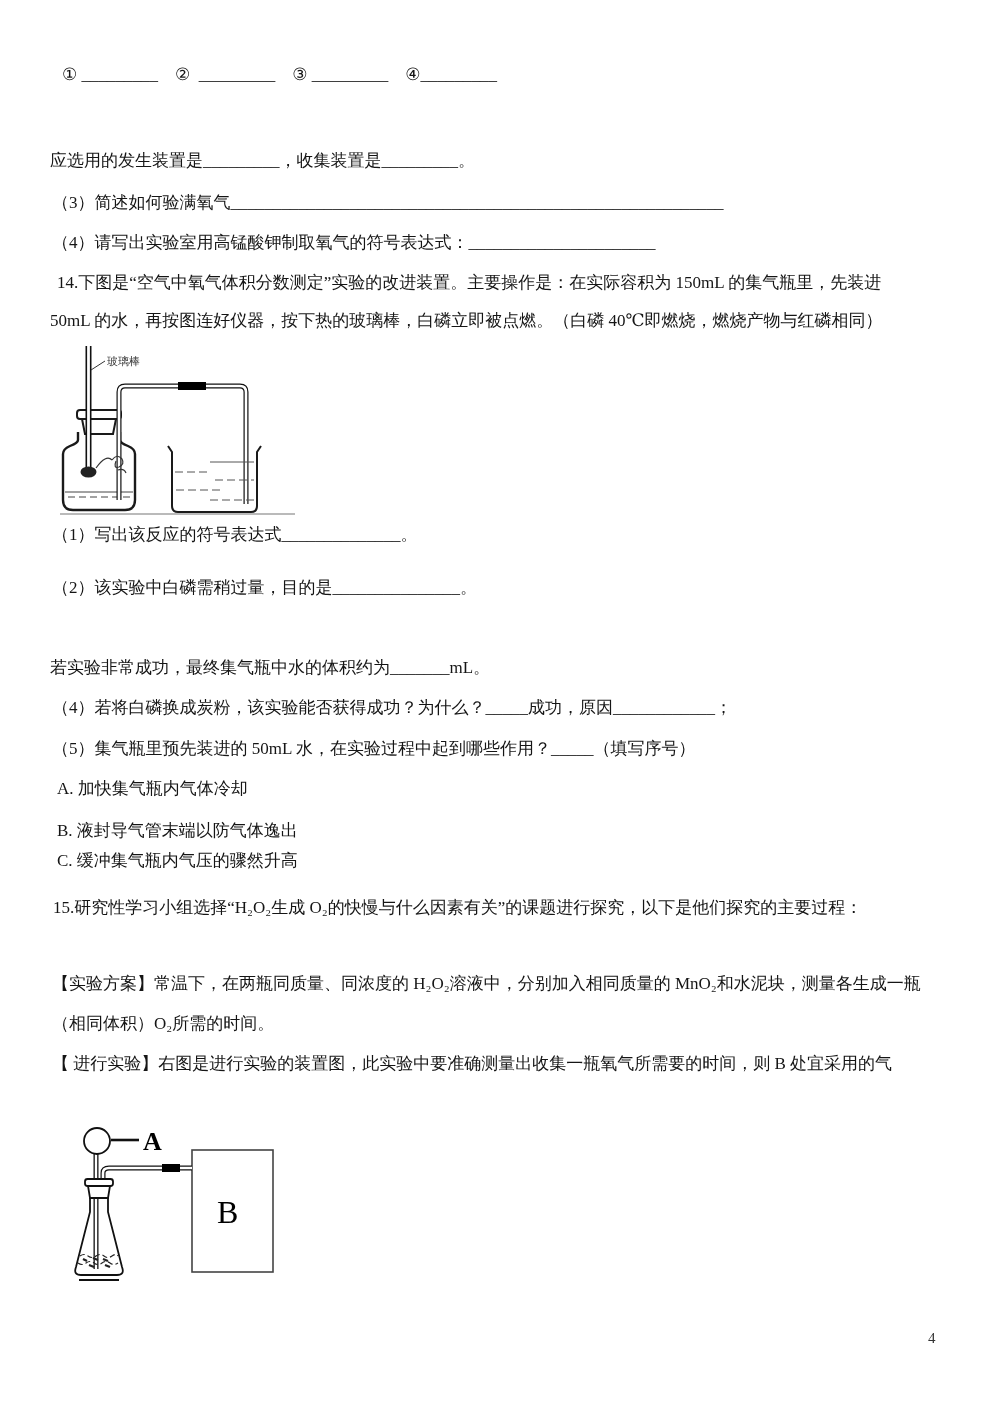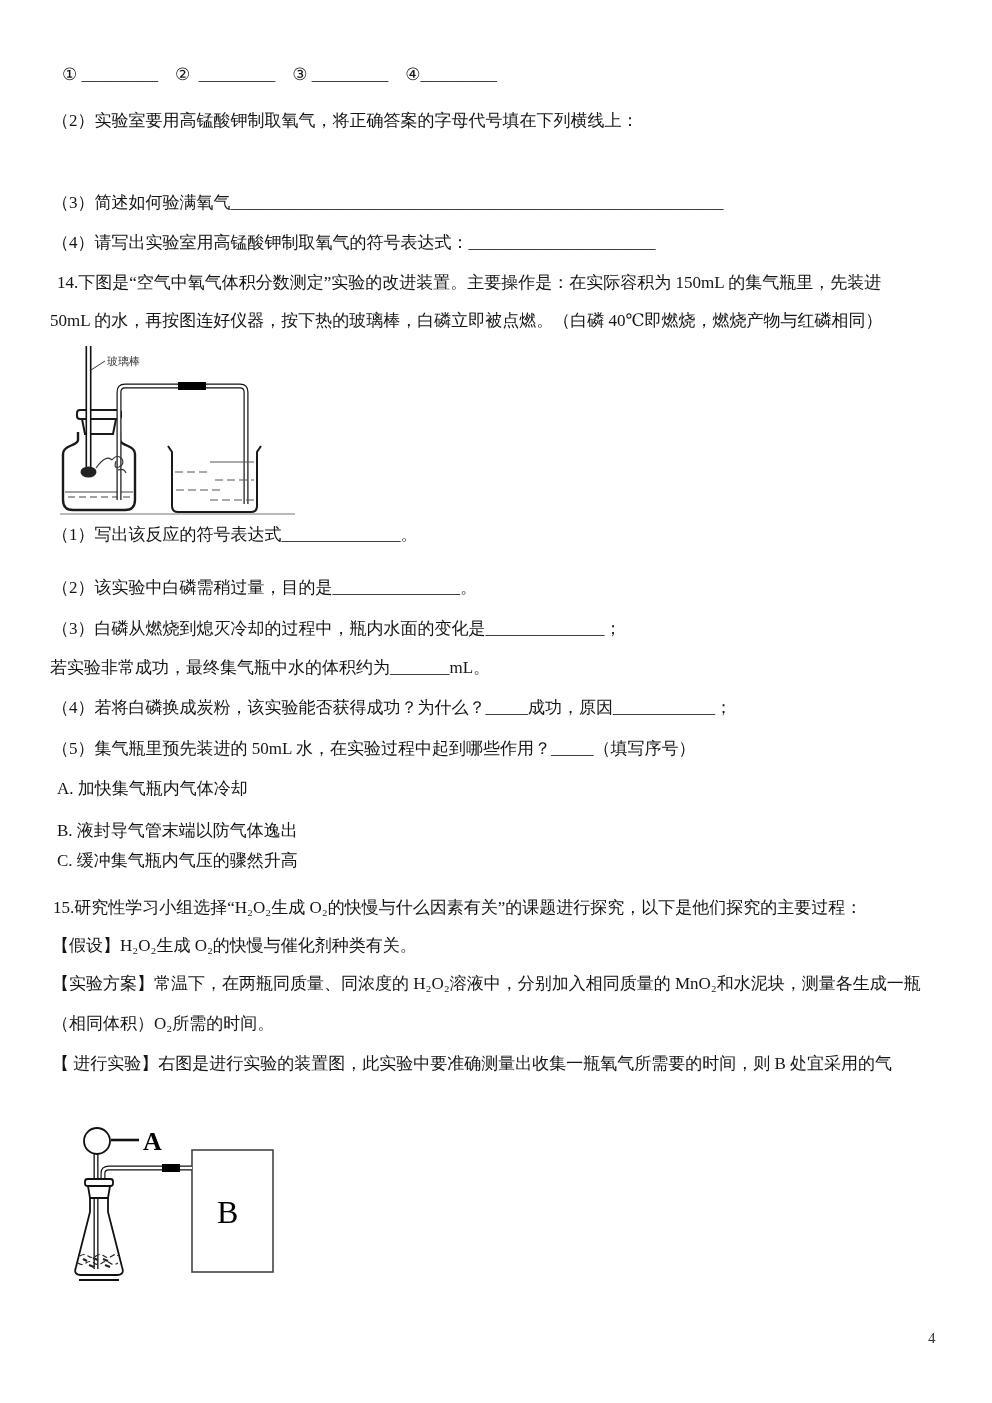--- a/index.html
+++ b/index.html
@@ -28,21 +28,21 @@
   svg{position:absolute;}
   svg text{font-family:"Liberation Serif","DejaVu Serif",serif;}
   .sketch{font-size:11px;fill:#333;}
 </style>
 </head>
 <body>
 
 <div class="page">
 
   <div class="ln" style="top:64px;left:62px">① _________　②  _________　③ _________　④_________</div>
-  <div class="ln" style="top:110px">（2）实验室要用高锰酸钾制取氧气，将正确答案的字母代号填在下列横线上：</div>
+  <div class="ln" style="top:150px;left:50px">应选用的发生装置是_________，收集装置是_________。</div>
   <div class="ln" style="top:192px">（3）简述如何验满氧气__________________________________________________________</div>
   <div class="ln" style="top:232px">（4）请写出实验室用高锰酸钾制取氧气的符号表达式：______________________</div>
 
   <div class="ln" style="top:272px;left:57px">14.下图是“空气中氧气体积分数测定”实验的改进装置。主要操作是：在实际容积为 150mL 的集气瓶里，先装进</div>
   <div class="ln" style="top:310px;left:50px">50mL 的水，再按图连好仪器，按下热的玻璃棒，白磷立即被点燃。（白磷 40℃即燃烧，燃烧产物与红磷相同）</div>
 
   <svg style="left:60px;top:342px" width="235" height="186" viewBox="0 0 235 186">
 
     <line x1="0" y1="172" x2="235" y2="172" stroke="#777" stroke-width="1.2"></line>
 
@@ -83,30 +83,28 @@
       <line x1="150" y1="120" x2="194" y2="120"></line>
       <line x1="115" y1="130" x2="150" y2="130" stroke-dasharray="8 4"></line>
       <line x1="155" y1="138" x2="194" y2="138" stroke-dasharray="8 4"></line>
       <line x1="116" y1="148" x2="160" y2="148" stroke-dasharray="8 4"></line>
       <line x1="150" y1="158" x2="194" y2="158" stroke-dasharray="8 4"></line>
     </g>
   </svg>
 
   <div class="ln" style="top:524px">（1）写出该反应的符号表达式______________。</div>
   <div class="ln" style="top:577px">（2）该实验中白磷需稍过量，目的是_______________。</div>
-  <div class="ln" style="top:618px">（3）白磷从燃烧到熄灭冷却的过程中，瓶内水面的变化是______________；</div>
   <div class="ln" style="top:657px;left:50px">若实验非常成功，最终集气瓶中水的体积约为_______mL。</div>
   <div class="ln" style="top:697px">（4）若将白磷换成炭粉，该实验能否获得成功？为什么？_____成功，原因____________；</div>
   <div class="ln" style="top:738px">（5）集气瓶里预先装进的 50mL 水，在实验过程中起到哪些作用？_____（填写序号）</div>
   <div class="ln" style="top:778px;left:57px">A. 加快集气瓶内气体冷却</div>
   <div class="ln" style="top:820px;left:57px">B. 液封导气管末端以防气体逸出</div>
   <div class="ln" style="top:850px;left:57px">C. 缓冲集气瓶内气压的骤然升高</div>
 
   <div class="ln" style="top:897px;left:53px">15.研究性学习小组选择“H₂O₂生成 O₂的快慢与什么因素有关”的课题进行探究，以下是他们探究的主要过程：</div>
-  <div class="ln" style="top:935px">【假设】H₂O₂生成 O₂的快慢与催化剂种类有关。</div>
   <div class="ln" style="top:973px">【实验方案】常温下，在两瓶同质量、同浓度的 H₂O₂溶液中，分别加入相同质量的 MnO₂和水泥块，测量各生成一瓶</div>
   <div class="ln" style="top:1013px">（相同体积）O₂所需的时间。</div>
   <div class="ln" style="top:1053px">【 进行实验】右图是进行实验的装置图，此实验中要准确测量出收集一瓶氧气所需要的时间，则 B 处宜采用的气</div>
 
   <svg style="left:65px;top:1125px" width="230" height="170" viewBox="0 0 230 170">
 
     <rect x="127" y="25" width="81" height="122" fill="#ffffff" stroke="#444" stroke-width="1.6"></rect>
     <text x="152" y="98" font-size="32">B</text>
 
     <g fill="none">

